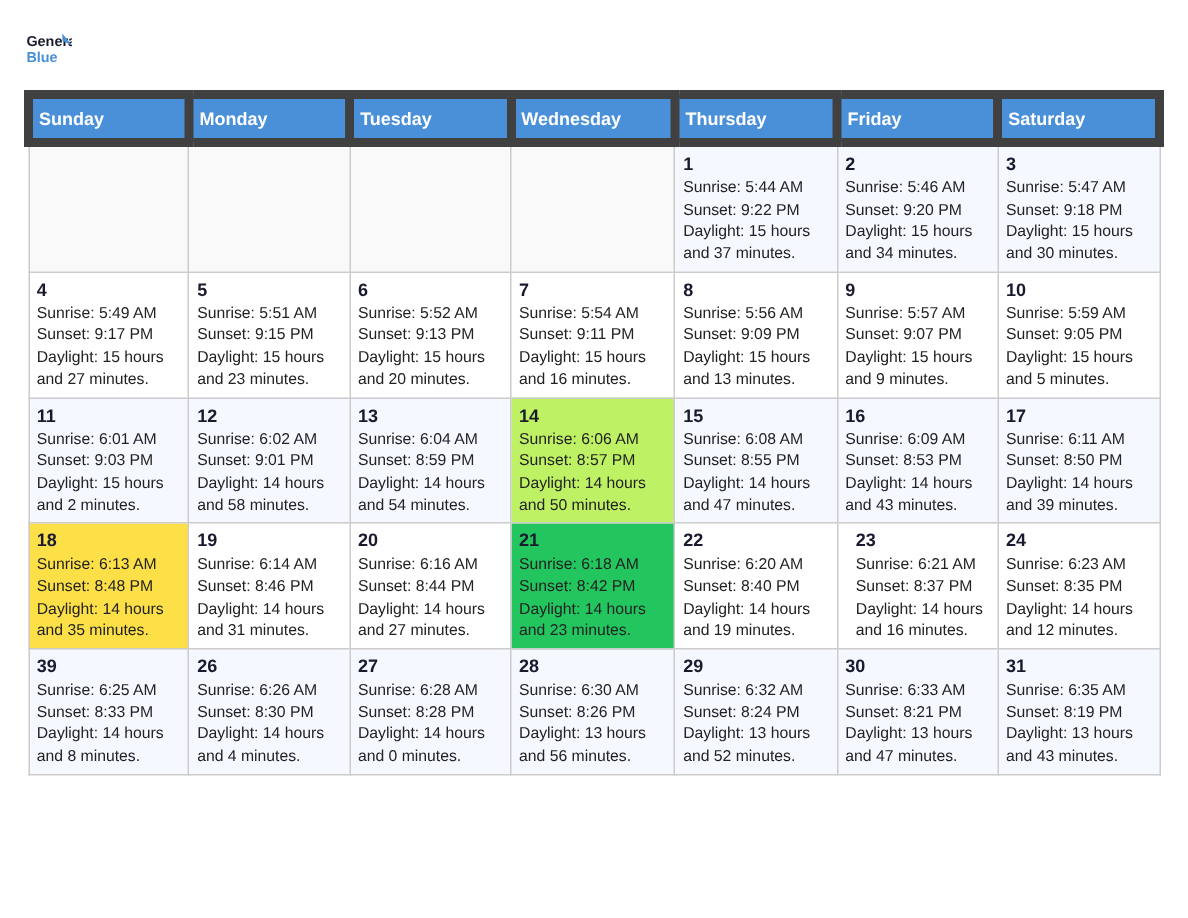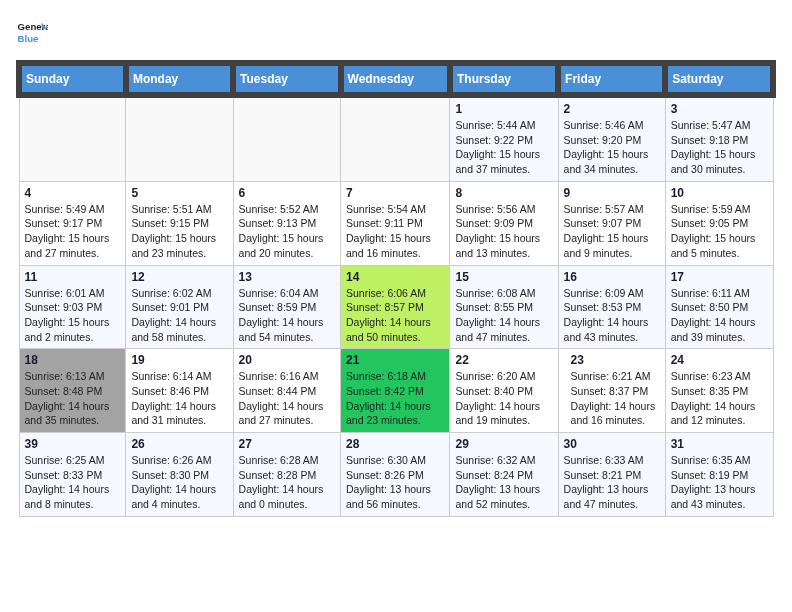--- a/index.html
+++ b/index.html
@@ -189,21 +189,21 @@
         <td style="background: rgb(245, 248, 255);">
           <div class="day-number">16</div>
           <div class="day-info">Sunrise: 6:09 AM<br>Sunset: 8:53 PM<br>Daylight: 14 hours and 43 minutes.</div>
         </td>
         <td style="background: rgb(245, 248, 255);">
           <div class="day-number">17</div>
           <div class="day-info">Sunrise: 6:11 AM<br>Sunset: 8:50 PM<br>Daylight: 14 hours and 39 minutes.</div>
         </td>
       </tr>
       <tr>
-        <td style="background: #a3a3a3;">
+        <td style="background: #fde047;">
           <div class="day-number">18</div>
           <div class="day-info">Sunrise: 6:13 AM<br>Sunset: 8:48 PM<br>Daylight: 14 hours and 35 minutes.</div>
         </td>
         <td style="background: rgb(255, 255, 255);">
           <div class="day-number">19</div>
           <div class="day-info">Sunrise: 6:14 AM<br>Sunset: 8:46 PM<br>Daylight: 14 hours and 31 minutes.</div>
         </td>
         <td style="background: rgb(255, 255, 255);">
           <div class="day-number">20</div>
           <div class="day-info">Sunrise: 6:16 AM<br>Sunset: 8:44 PM<br>Daylight: 14 hours and 27 minutes.</div>

